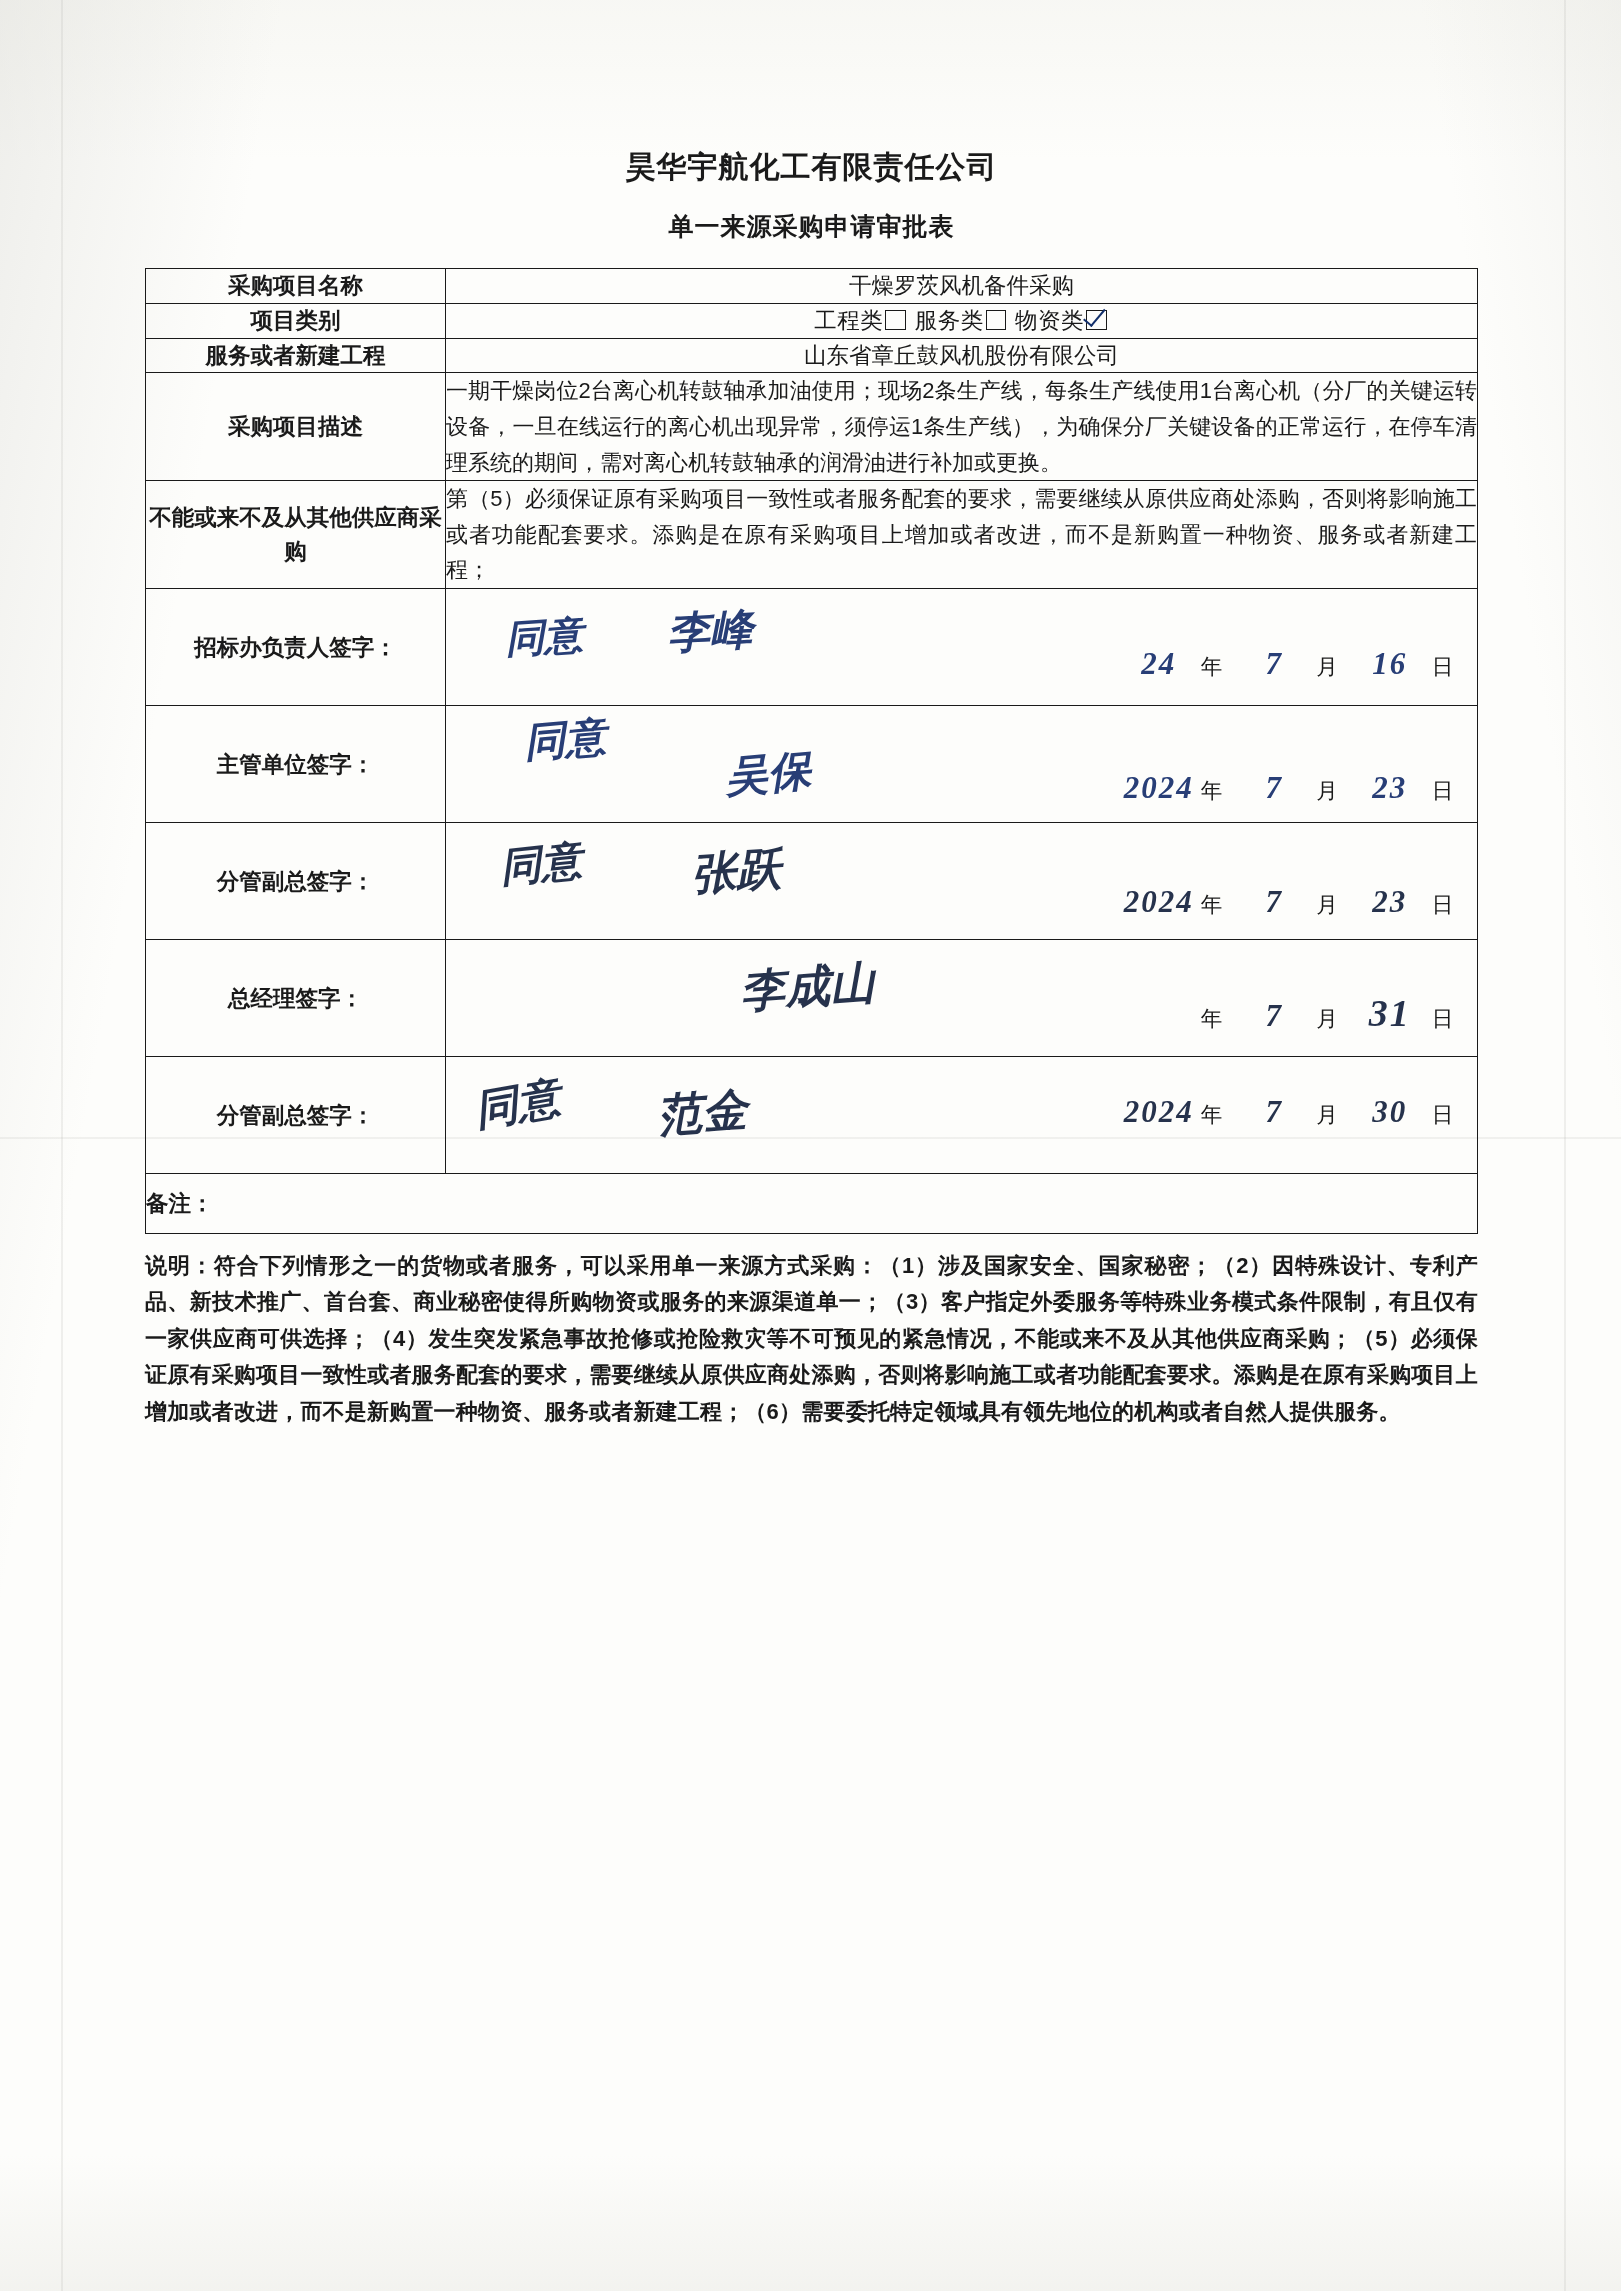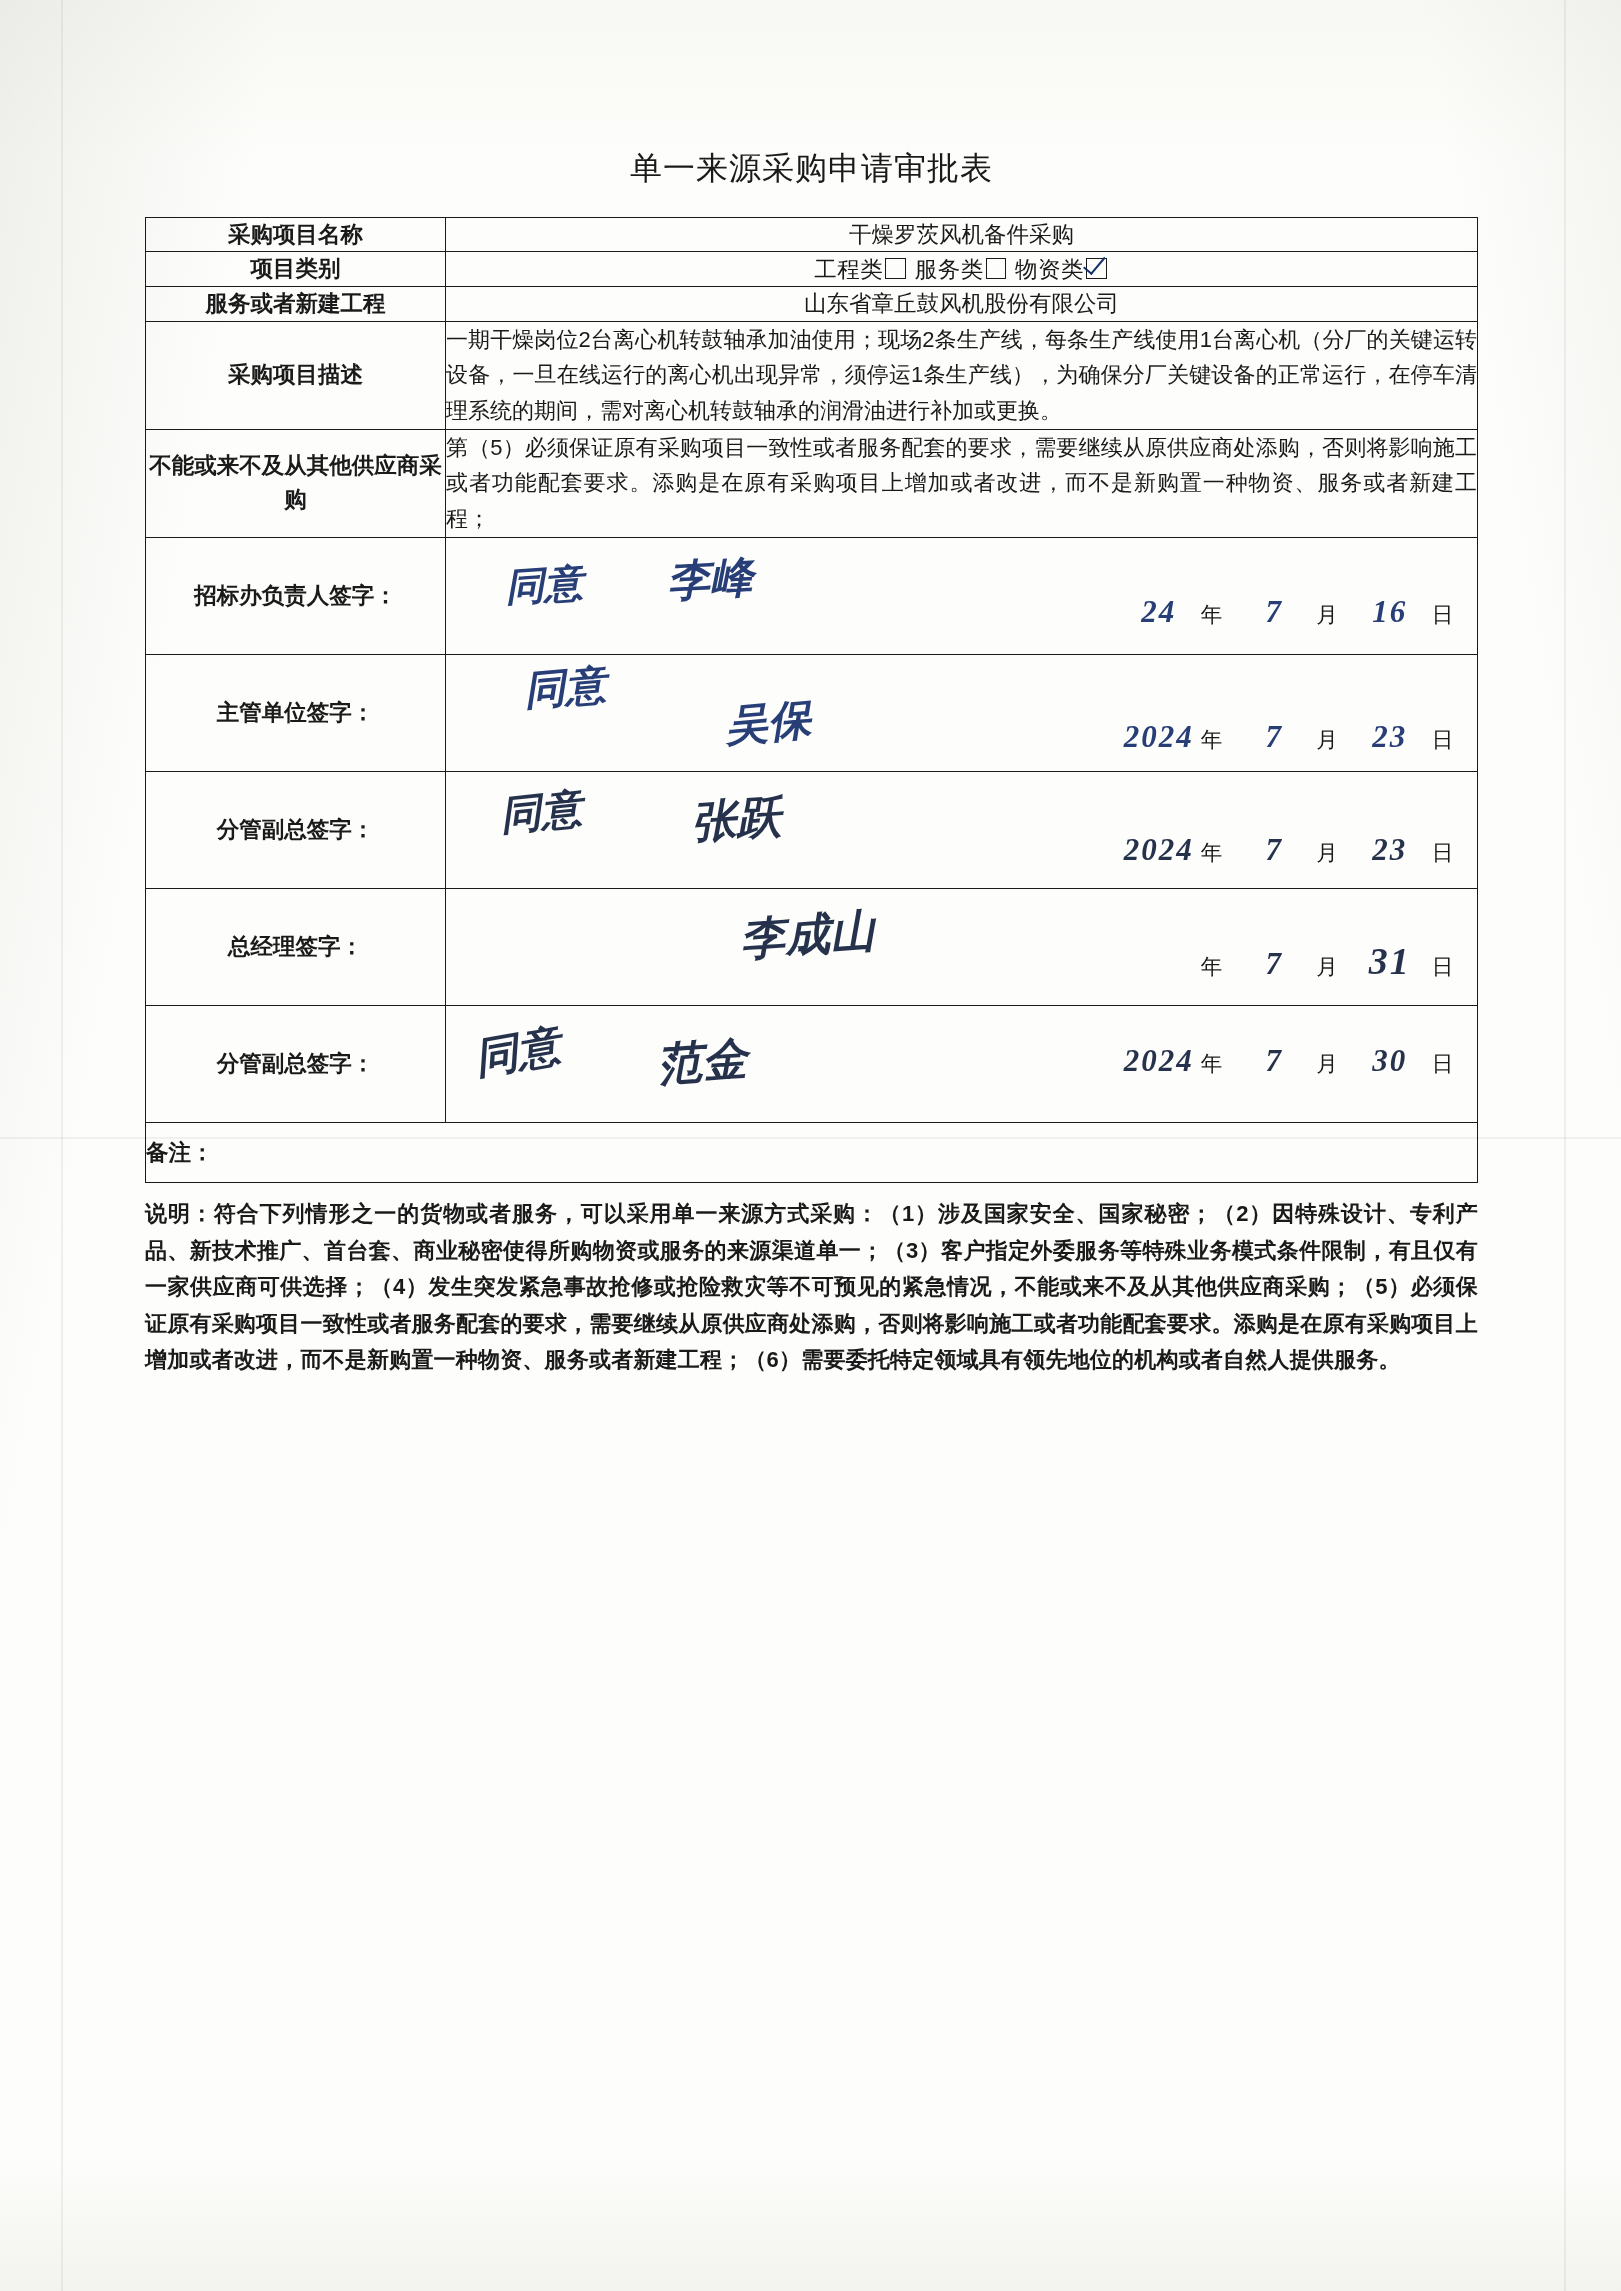--- a/index.html
+++ b/index.html
@@ -55,22 +55,22 @@
   .title {
     text-align: center;
     font-size: 30px;
     font-weight: bold;
     letter-spacing: 1px;
     margin-bottom: 21.6px;
     font-family: "Liberation Sans", sans-serif;
   }
   .subtitle {
     text-align: center;
-    font-size: 32px;
-    font-weight: normal;
+    font-size: 25px;
+    font-weight: bold;
     letter-spacing: 1px;
     margin-bottom: 25.5px;
     font-family: "Liberation Sans", sans-serif;
   }
 
   table.form {
     width: 1333px;
     border-collapse: collapse;
     table-layout: fixed;
   }
@@ -189,20 +189,21 @@
 <body>
 
 <div class="page">
   <div class="scan-shade"></div>
   <div class="crease crease-v" style="left:61px;"></div>
   <div class="crease crease-v" style="left:1564px;"></div>
   <div class="crease crease-h" style="top:1137px;"></div>
 
   <div class="doc">
 
+    <div class="title">昊华宇航化工有限责任公司</div>
     <div class="subtitle">单一来源采购申请审批表</div>
 
     <table class="form">
       <tbody>
           <tr>
         <td class="lbl">采购项目名称</td>
         <td class="val-center">干燥罗茨风机备件采购</td>
       </tr>
 
       <tr>

